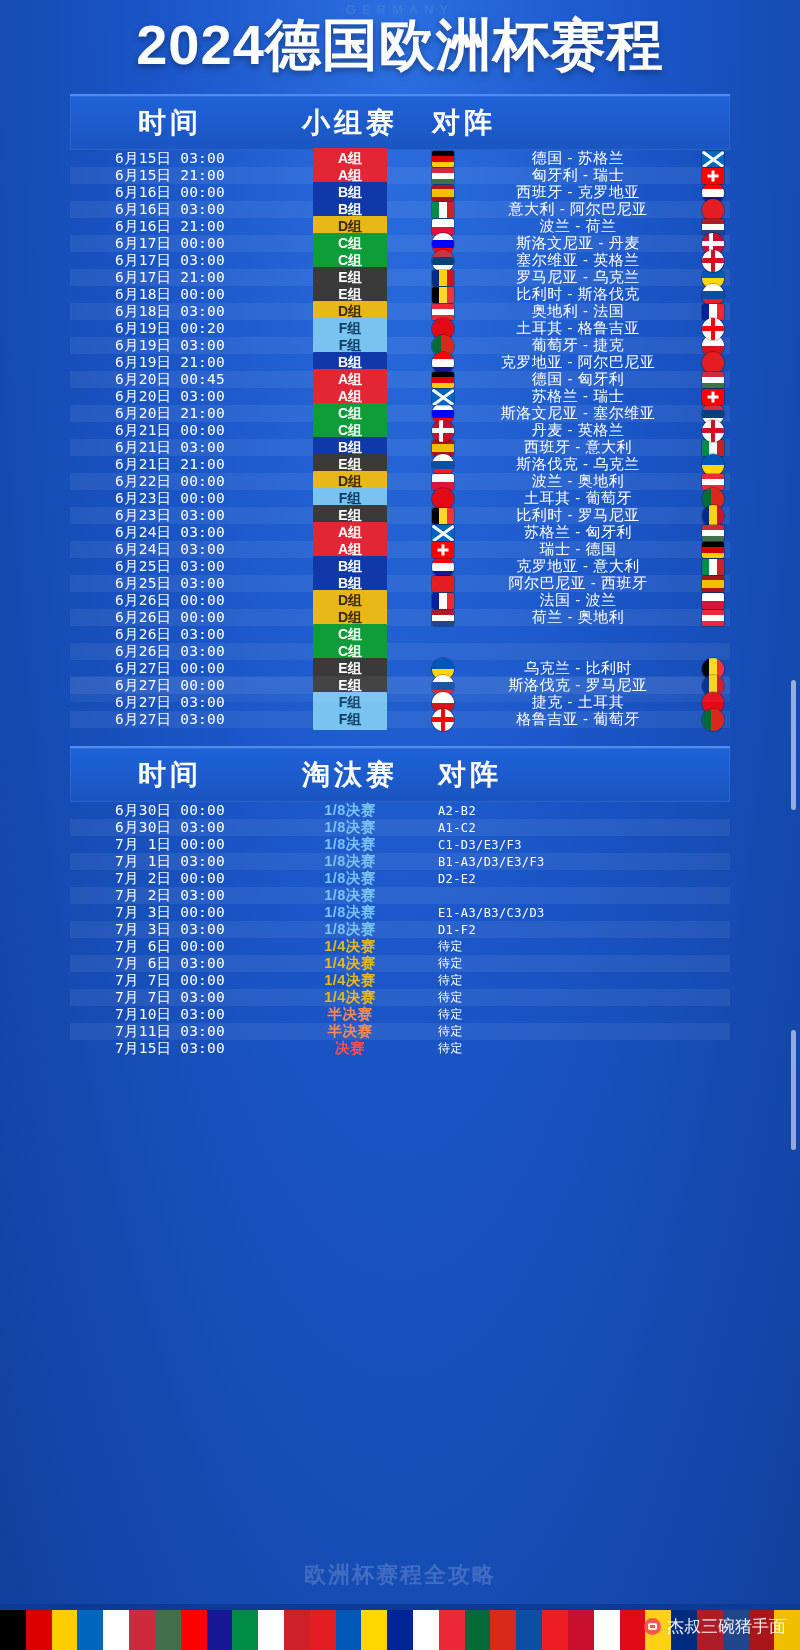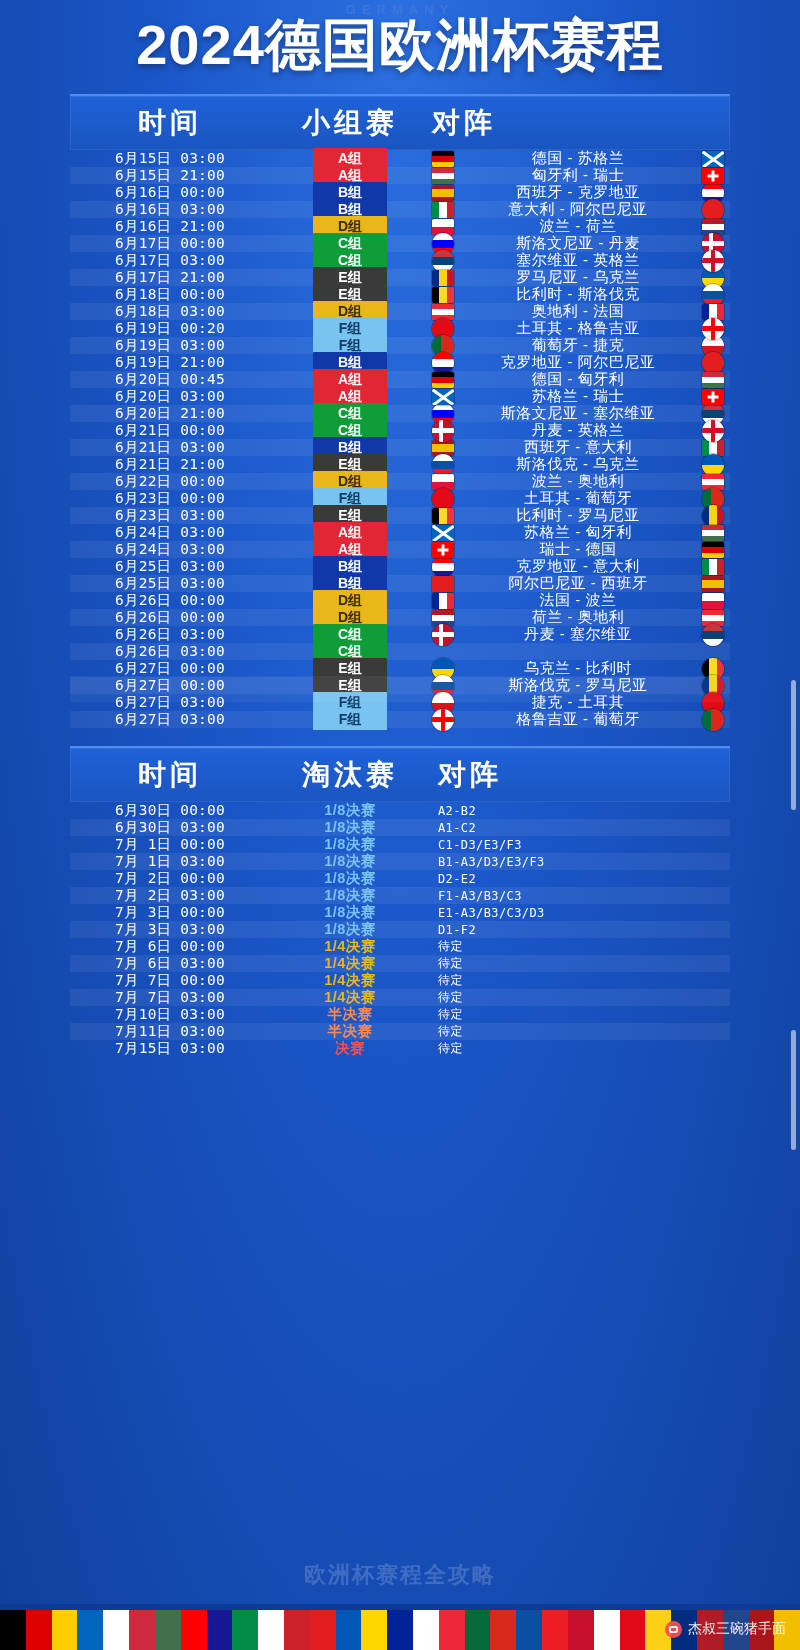--- a/index.html
+++ b/index.html
@@ -127,21 +127,21 @@
     background:#0d3a95;
   }
   .stripes{
     position:absolute;left:0;bottom:0;width:800px;height:40px;
     display:flex;
   }
   .stripes i{flex:1;height:100%;display:block;}
   .watermark{
     position:absolute;right:14px;bottom:12px;
     display:flex;align-items:center;gap:6px;
-    color:#ffffff;font-size:14px;opacity:.92;
+    color:#ffffff;font-size:17px;opacity:.92;
   }
   .wm-badge{
     width:17px;height:17px;border-radius:50%;
     background:#ff4d4f;display:inline-block;
     position:relative;
   }
   .wm-badge:after{
     content:"";position:absolute;left:4px;top:5px;
     width:9px;height:7px;border:2px solid #fff;border-radius:2px;
     box-sizing:border-box;
@@ -516,28 +516,20 @@
             <span class="flag" style="background:linear-gradient(180deg,#ae1c28 0%,#ae1c28 33.333333333333336%,#ffffff 33.333333333333336%,#ffffff 66.66666666666667%,#21468b 66.66666666666667%,#21468b 100%);"></span>
             <span class="teams">荷兰 - 奥地利</span>
             <span class="flag" style="background:linear-gradient(180deg,#ed2939 0%,#ed2939 33.333333333333336%,#ffffff 33.333333333333336%,#ffffff 66.66666666666667%,#ed2939 66.66666666666667%,#ed2939 100%);"></span>
           </div>
         </div>
         <div class="row">
           <div class="c-time">6月26日 03:00</div>
           <div class="c-group">
             <span class="tag" style="background: rgb(15, 157, 58); color: rgb(255, 255, 255);">C组</span>
           </div>
-          <div class="c-match">
-            <span class="flag round" style="background:#c8102e;position:relative;">
-              <i style="position:absolute;left:0;top:40%;width:100%;height:20%;background:#ffffff;"></i>
-              <i style="position:absolute;left:30%;top:0;width:20%;height:100%;background:#ffffff;"></i>
-            </span>
-            <span class="teams">丹麦 - 塞尔维亚</span>
-            <span class="flag round" style="background:linear-gradient(180deg,#c6363c 0%,#c6363c 33.333333333333336%,#0c4076 33.333333333333336%,#0c4076 66.66666666666667%,#ffffff 66.66666666666667%,#ffffff 100%);"></span>
-          </div>
         </div>
         <div class="row alt">
           <div class="c-time">6月26日 03:00</div>
           <div class="c-group">
             <span class="tag" style="background: rgb(15, 157, 58); color: rgb(255, 255, 255);">C组</span>
           </div>
         </div>
         <div class="row">
           <div class="c-time">6月27日 00:00</div>
           <div class="c-group">
@@ -637,23 +629,20 @@
             <span class="stage" style="color: rgb(121, 195, 240);">1/8决赛</span>
           </div>
           <div class="c-match">
             <span class="slot">D2-E2</span>
           </div>
         </div>
         <div class="row alt">
           <div class="c-time">7月 2日 03:00</div>
           <div class="c-group">
             <span class="stage" style="color: rgb(121, 195, 240);">1/8决赛</span>
-          </div>
-          <div class="c-match">
-            <span class="slot">F1-A3/B3/C3</span>
           </div>
         </div>
         <div class="row">
           <div class="c-time">7月 3日 00:00</div>
           <div class="c-group">
             <span class="stage" style="color: rgb(121, 195, 240);">1/8决赛</span>
           </div>
           <div class="c-match">
             <span class="slot">E1-A3/B3/C3/D3</span>
           </div>

